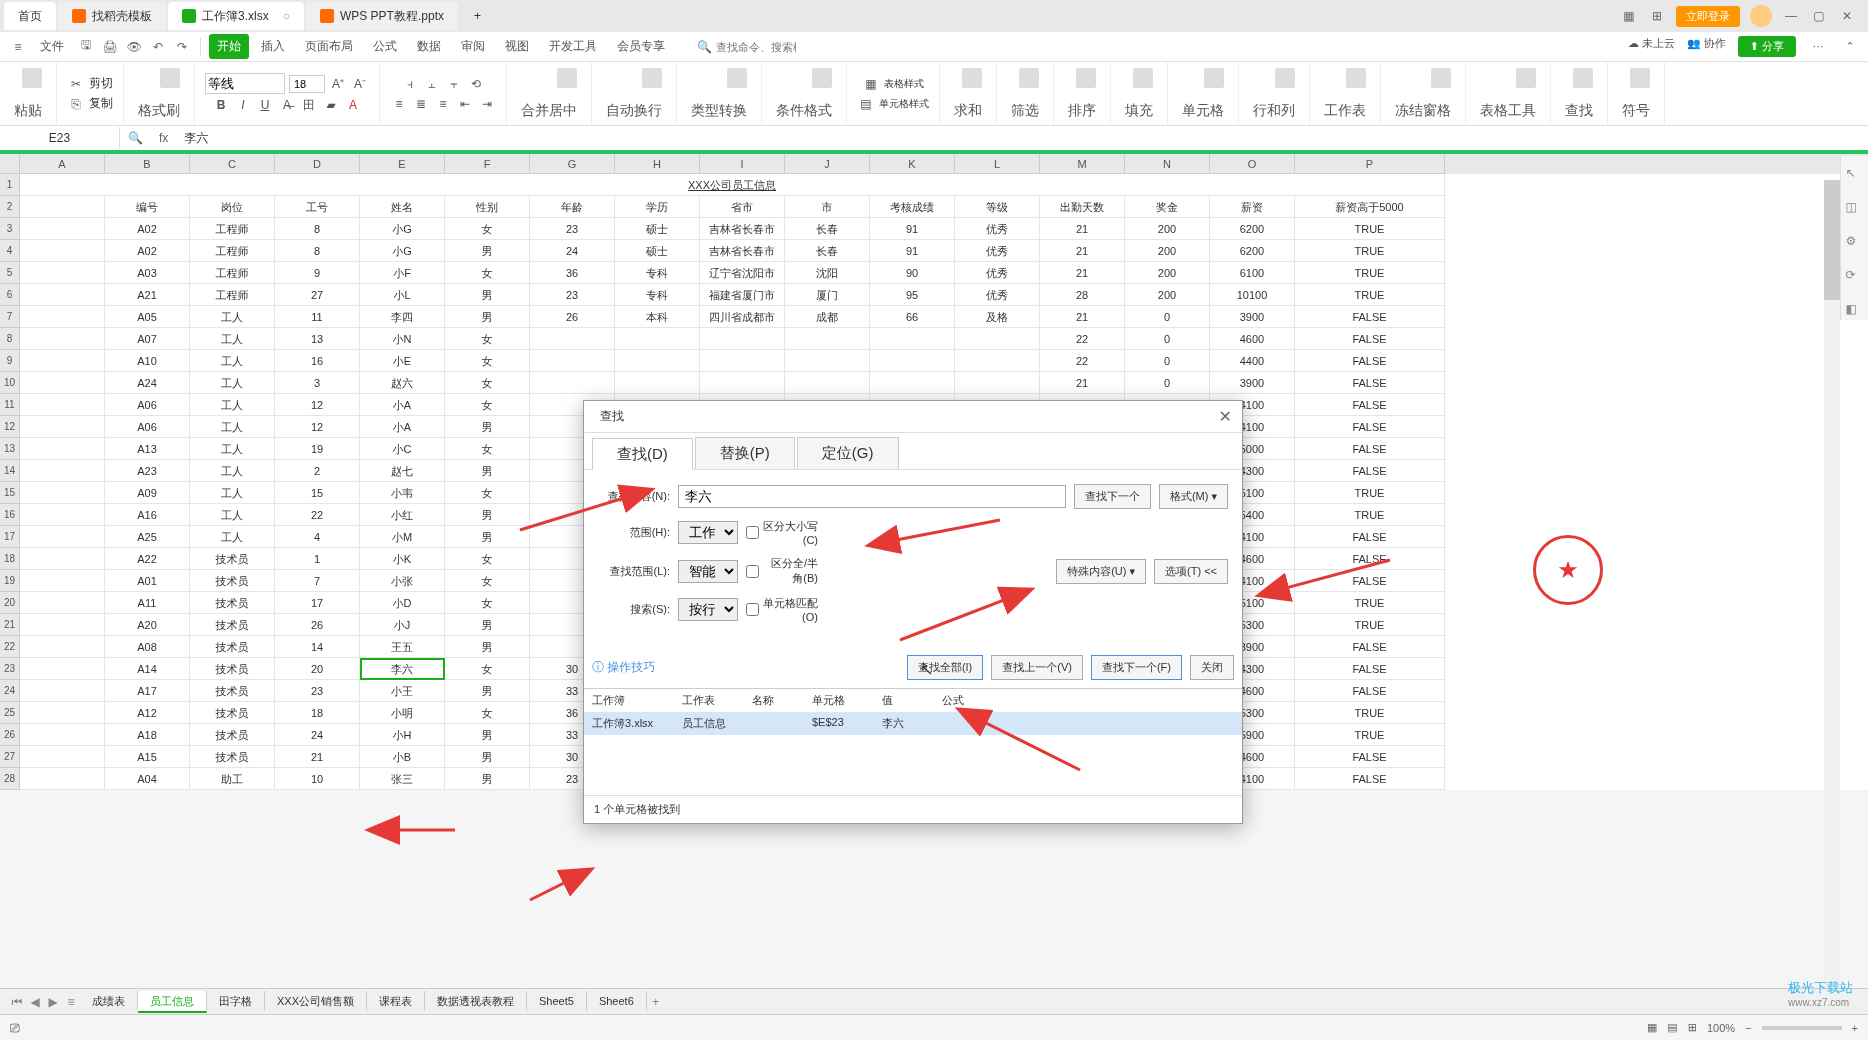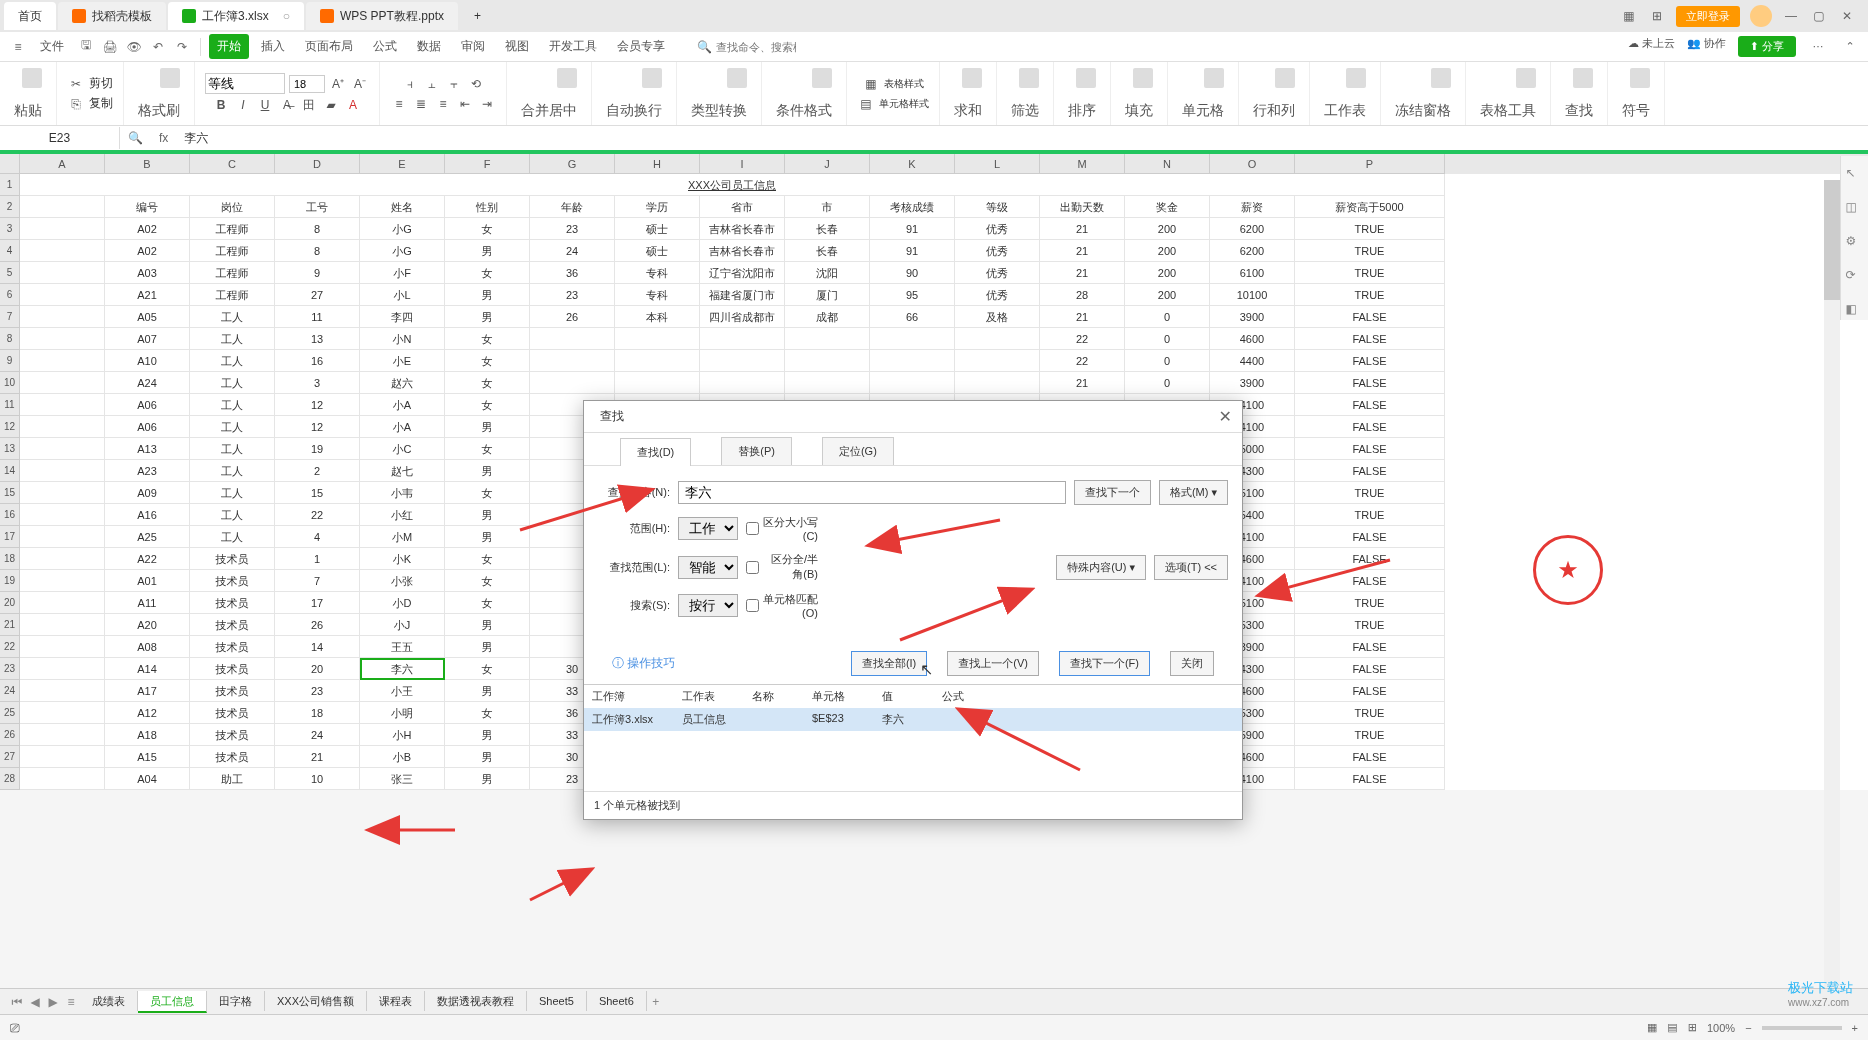--- a/index.html
+++ b/index.html
@@ -66,31 +66,31 @@
 .wE { width: 85px; } .wF { width: 85px; } .wG { width: 85px; } .wH { width: 85px; }
 .wI { width: 85px; } .wJ { width: 85px; } .wK { width: 85px; } .wL { width: 85px; }
 .wM { width: 85px; } .wN { width: 85px; } .wO { width: 85px; } .wP { width: 150px; }
 
 
 .dialog { position: absolute; left: 583px; top: 400px; width: 660px; background: #fff; border: 1px solid #999; box-shadow: 0 4px 20px rgba(0,0,0,.3); }
 .dlg-title { display: flex; align-items: center; padding: 6px 10px; border-bottom: 1px solid #ddd; }
 .dlg-title .ticon { margin-right: 6px; }
 .dlg-close { margin-left: auto; cursor: pointer; font-size: 16px; color: #666; }
 .dlg-tabs { display: flex; border-bottom: 1px solid #ddd; padding: 4px 8px 0; gap: 2px; }
-.dlg-tab { padding: 6px 16px; border: 1px solid #ccc; border-bottom: none; background: #f5f5f5; cursor: pointer; font-size: 11px; margin-left: 28px; }
+.dlg-tab { padding: 6px 24px; border: 1px solid #ccc; border-bottom: none; background: #f5f5f5; cursor: pointer; font-size: 15px; }
 .dlg-tab.active { background: #fff; position: relative; top: 1px; }
 .dlg-body { padding: 14px; }
 .frow { display: flex; align-items: center; gap: 8px; margin-bottom: 10px; font-size: 11px; }
 .frow label { width: 72px; text-align: right; }
 .frow .finput { flex: 1; border: 1px solid #aaa; padding: 3px 6px; }
 .frow .fsel { border: 1px solid #aaa; padding: 2px 6px; width: 60px; }
 .frow .chk { display: flex; align-items: center; gap: 4px; }
 .fbtn { border: 1px solid #aaa; background: #f5f5f5; padding: 4px 10px; cursor: pointer; font-size: 11px; }
 .fbtn.primary { border-color: #4a90e2; }
-.dlg-actions { display: flex; gap: 20px; padding: 8px 28px; align-items: center; }
+.dlg-actions { display: flex; gap: 8px; padding: 8px 8px; align-items: center; }
 .dlg-actions .link { color: #4a90e2; margin-right: auto; cursor: pointer; }
 .dlg-results { border-top: 1px solid #ccc; }
 .res-hdr, .res-row { display: flex; font-size: 11px; }
 .res-hdr div, .res-row div { padding: 4px 8px; }
 .res-row.sel { background: #d4e6f7; }
 .rc1 { width: 90px; } .rc2 { width: 70px; } .rc3 { width: 60px; } .rc4 { width: 70px; } .rc5 { width: 60px; } .rc6 { width: 60px; }
 .dlg-status { padding: 6px 10px; font-size: 11px; border-top: 1px solid #ddd; }
 
 
 .sheettabs { position: absolute; bottom: 26px; left: 0; right: 0; display: flex; align-items: center; background: #f0f0f0; height: 26px; padding: 0 8px; border-top: 1px solid #ccc; }

